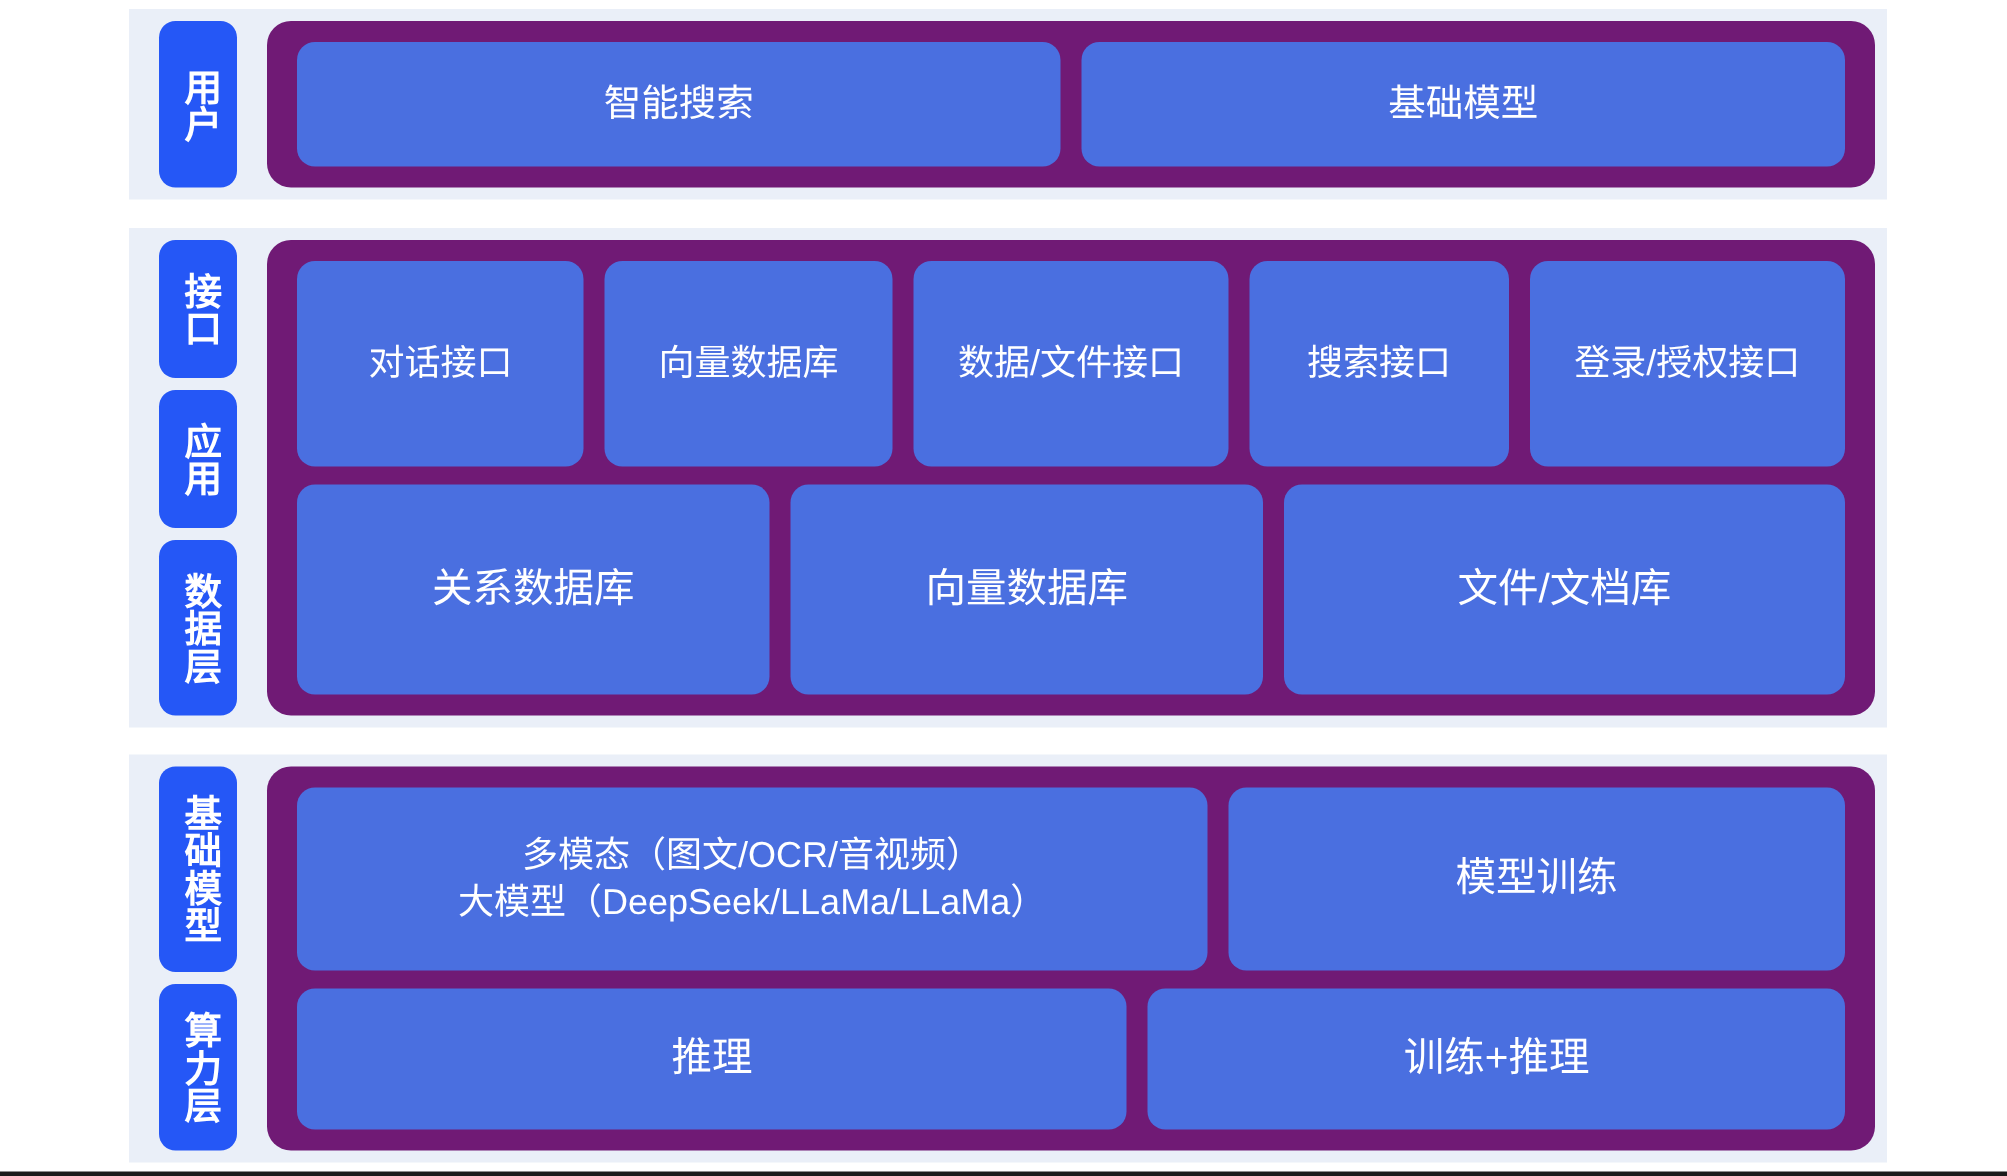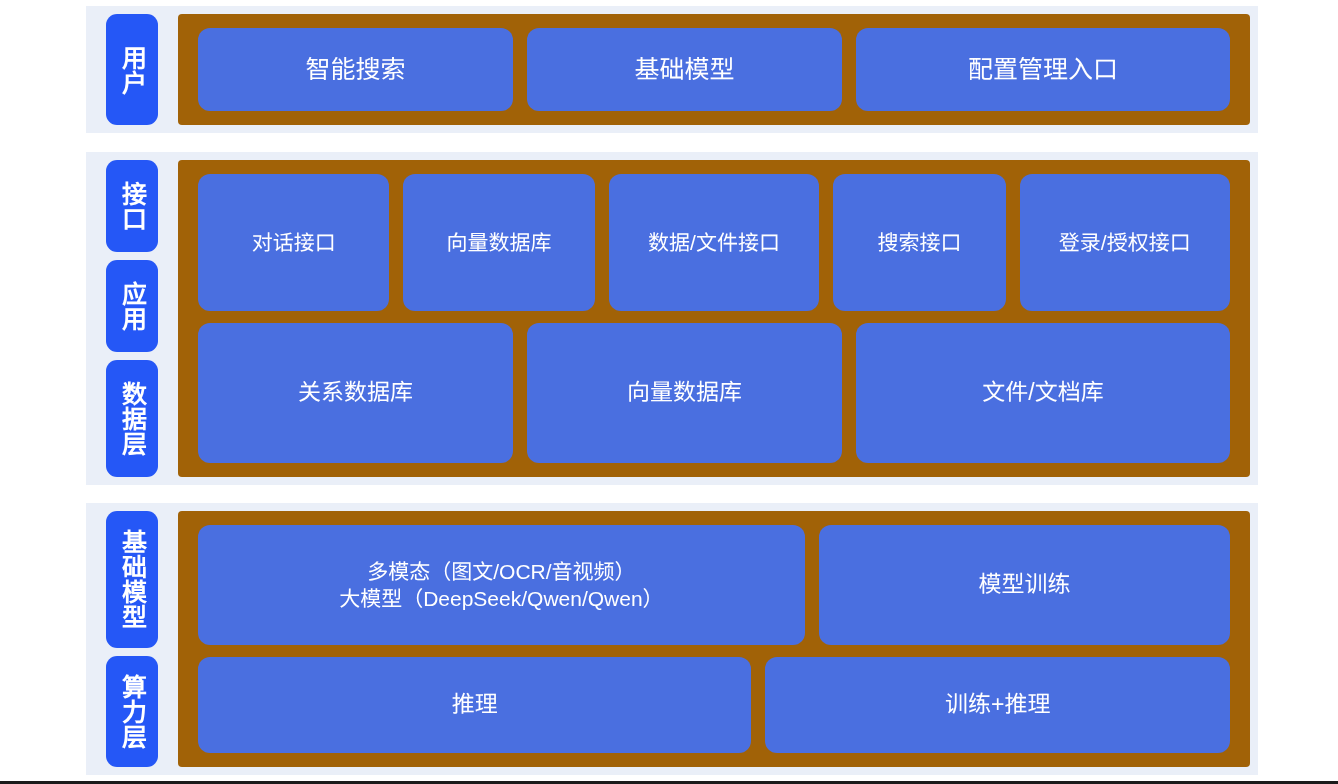--- a/index.html
+++ b/index.html
@@ -67,22 +67,22 @@
     writing-mode: vertical-rl;
     text-orientation: upright;
     box-sizing: border-box;
     flex: 1 1 auto;
   }
   .side-col.multi .side-label + .side-label { margin-top: 8px; }
 
   
   .panel {
     flex: 1 1 auto;
-    background: #a16207;
-    border-radius: 4px;
+    background: #701a75;
+    border-radius: 16px;
     margin: 8px 8px 8px 0;
     padding: 14px 20px;
     box-sizing: border-box;
     display: flex;
     flex-direction: column;
     justify-content: center;
     gap: 12px;
   }
 
   
@@ -93,32 +93,32 @@
     align-items: stretch;
   }
   .node {
     background: #4a6fe0;
     color: #ffffff;
     border-radius: 12px;
     display: flex;
     align-items: center;
     justify-content: center;
     text-align: center;
-    font-size: 23px;
+    font-size: 27px;
     line-height: 1.3;
     padding: 6px 10px;
     box-sizing: border-box;
     flex: 1 1 0;
     white-space: pre-line;
   }
   .node.wide-15  { flex: 1.5 1 0; }
   .node.wide-12  { flex: 1.2 1 0; }
   .node.wide-09  { flex: 0.9 1 0; }
   .node.wide-08  { flex: 0.8 1 0; }
-  .node.small    { font-size: 21px; }
+  .node.small    { font-size: 24px; }
 
   .row-user  .node { font-size: 25px; }
   .row-tall  { min-height: 86px; }
 
   
   .page-rule {
     position: absolute;
     left: 0;
     top: 781px;
     width: 1338px;
@@ -132,21 +132,20 @@
 <div class="diagram">
 
   <div class="band band-user">
     <div class="side-col">
       <div class="side-label">用户</div>
     </div>
     <div class="panel">
       <div class="row row-user">
         <div class="node">智能搜索</div>
         <div class="node">基础模型</div>
-        <div class="node wide-12">配置管理入口</div>
       </div>
     </div>
   </div>
 
   <div class="band band-mid">
     <div class="side-col multi">
       <div class="side-label">接口</div>
       <div class="side-label">应用</div>
       <div class="side-label">数据层</div>
     </div>
@@ -172,21 +171,21 @@
 
   <div class="band band-bottom">
     <div class="side-col multi">
       <div class="side-label">基础模型</div>
       <div class="side-label">算力层</div>
     </div>
     <div class="panel">
 
       <div class="row row-tall">
         <div class="node small wide-15">多模态（图文/OCR/音视频）
-大模型（DeepSeek/Qwen/Qwen）</div>
+大模型（DeepSeek/LLaMa/LLaMa）</div>
         <div class="node">模型训练</div>
       </div>
 
       <div class="row row-tall">
         <div class="node wide-12">推理</div>
         <div class="node">训练+推理</div>
       </div>
 
     </div>
   </div>

